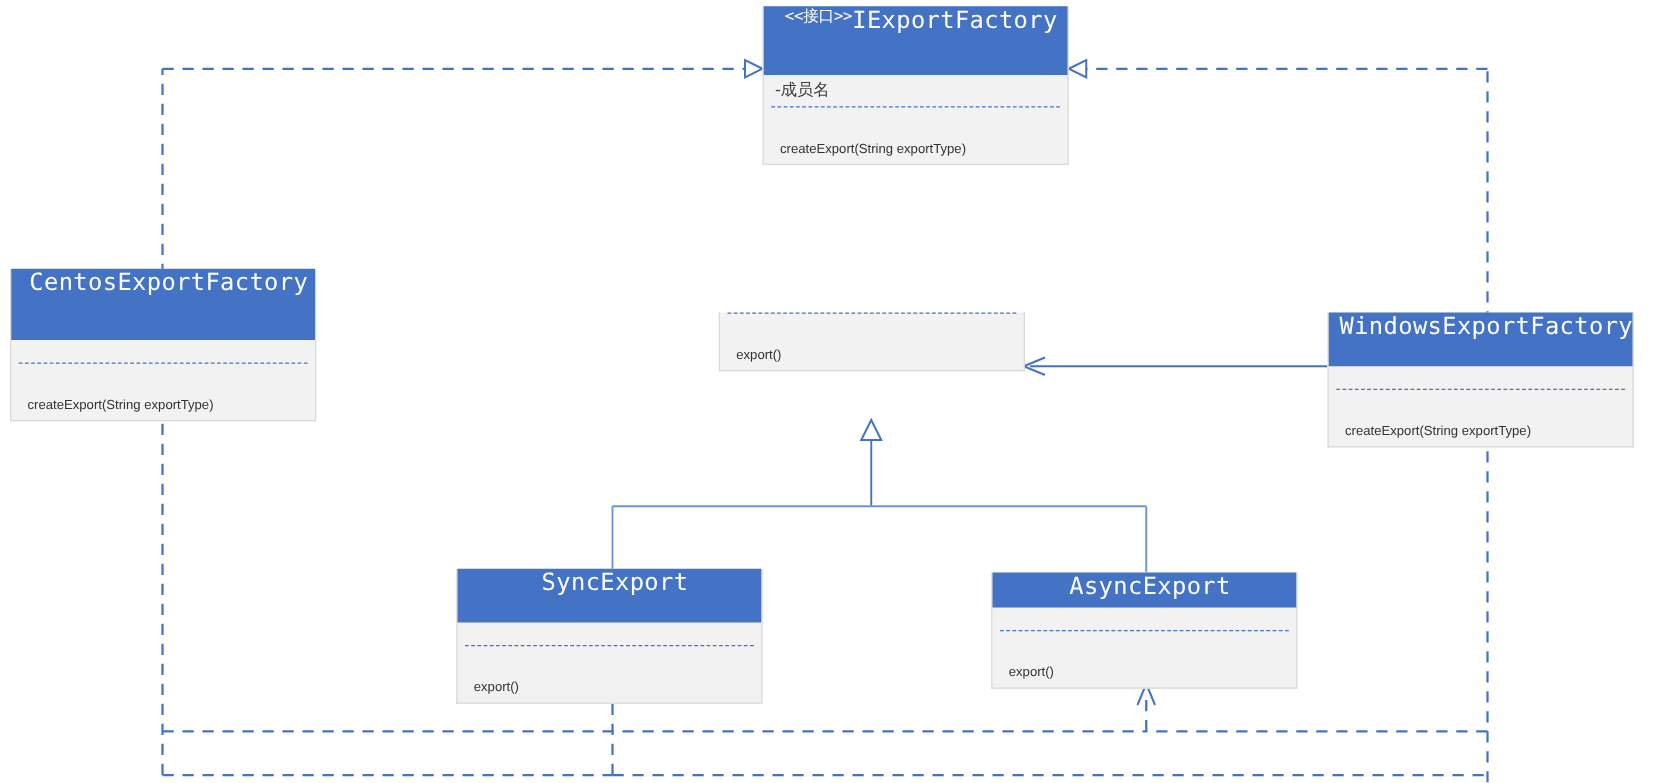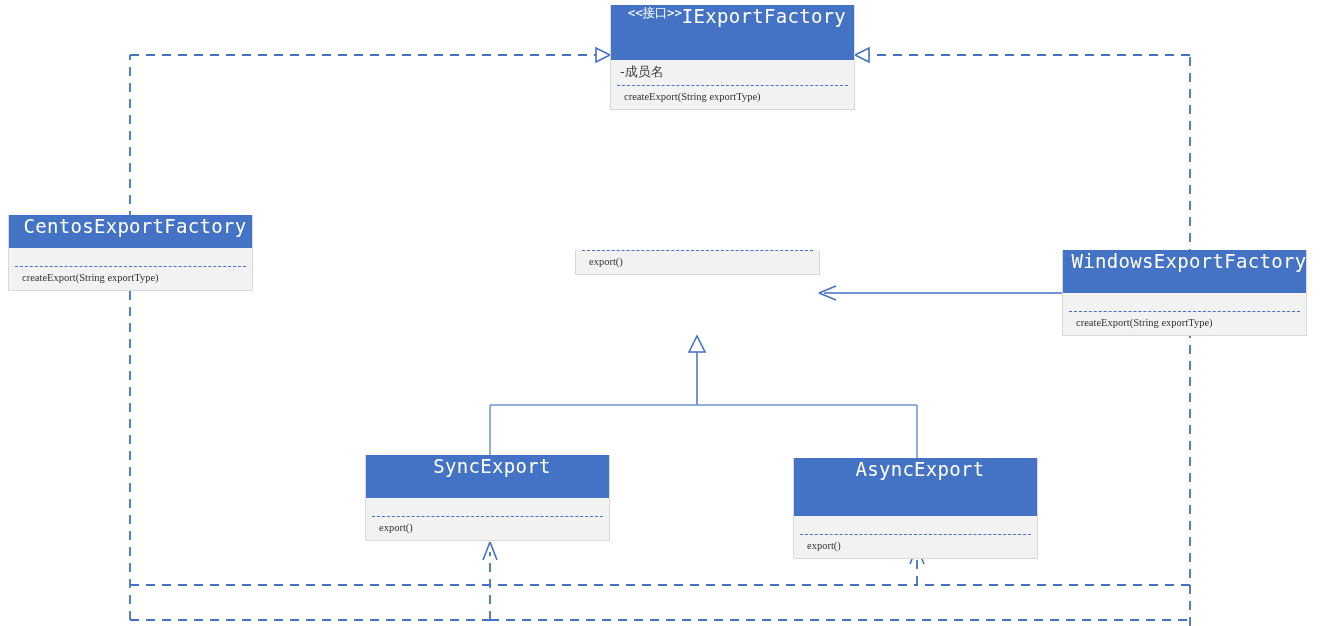--- a/index.html
+++ b/index.html
@@ -68,25 +68,26 @@
   .uml-sep {
     height: 0;
     border-top: 1px dashed #4472C4;
     margin: 0 6px;
   }
   .uml-ops {
     box-sizing: border-box;
     padding: 4px 0 5px 13px;
   }
   .uml-member {
-    font-family: Liberation Serif, serif;
+    font-family: Liberation Sans, sans-serif;
     font-size: 10.5px;
     line-height: 14px;
     color: #333333;
     white-space: nowrap;
+    margin-top: 22px;
   }
   .uml-attr-text {
     font-size: 11px;
     color: #3c3c3c;
   }
   .uml-attr-cn {
     font-family: "DejaVu Sans", sans-serif;
     font-size: 13px;
     color: #3c3c3c;
   }
@@ -155,21 +156,21 @@
     <div class="uml-attrs">
       <div class="uml-attr-cn">-成员名</div>
     </div>
     <div class="uml-sep"></div>
     <div class="uml-ops">
       <div class="uml-member">createExport(String exportType)</div>
     </div>
   </div>
 
   <div class="uml-class" style="left:8px; top:215px; width:245px;">
-    <div class="uml-header" style="height:33px;">
+    <div class="uml-header" style="height:57px;">
       <div class="uml-name">CentosExportFactory</div>
     </div>
     <div class="uml-attrs" style="min-height:18px;"></div>
     <div class="uml-sep"></div>
     <div class="uml-ops">
       <div class="uml-member">createExport(String exportType)</div>
     </div>
   </div>
 
   <div class="uml-class" style="left:1062px; top:250px; width:245px;">
@@ -195,21 +196,21 @@
       <div class="uml-name">SyncExport</div>
     </div>
     <div class="uml-attrs" style="min-height:18px;"></div>
     <div class="uml-sep"></div>
     <div class="uml-ops">
       <div class="uml-member">export()</div>
     </div>
   </div>
 
   <div class="uml-class" style="left:793px; top:458px; width:245px;">
-    <div class="uml-header" style="height:58px;">
+    <div class="uml-header" style="height:28px;">
       <div class="uml-name">AsyncExport</div>
     </div>
     <div class="uml-attrs" style="min-height:18px;"></div>
     <div class="uml-sep"></div>
     <div class="uml-ops">
       <div class="uml-member">export()</div>
     </div>
   </div>
 
 </div>

